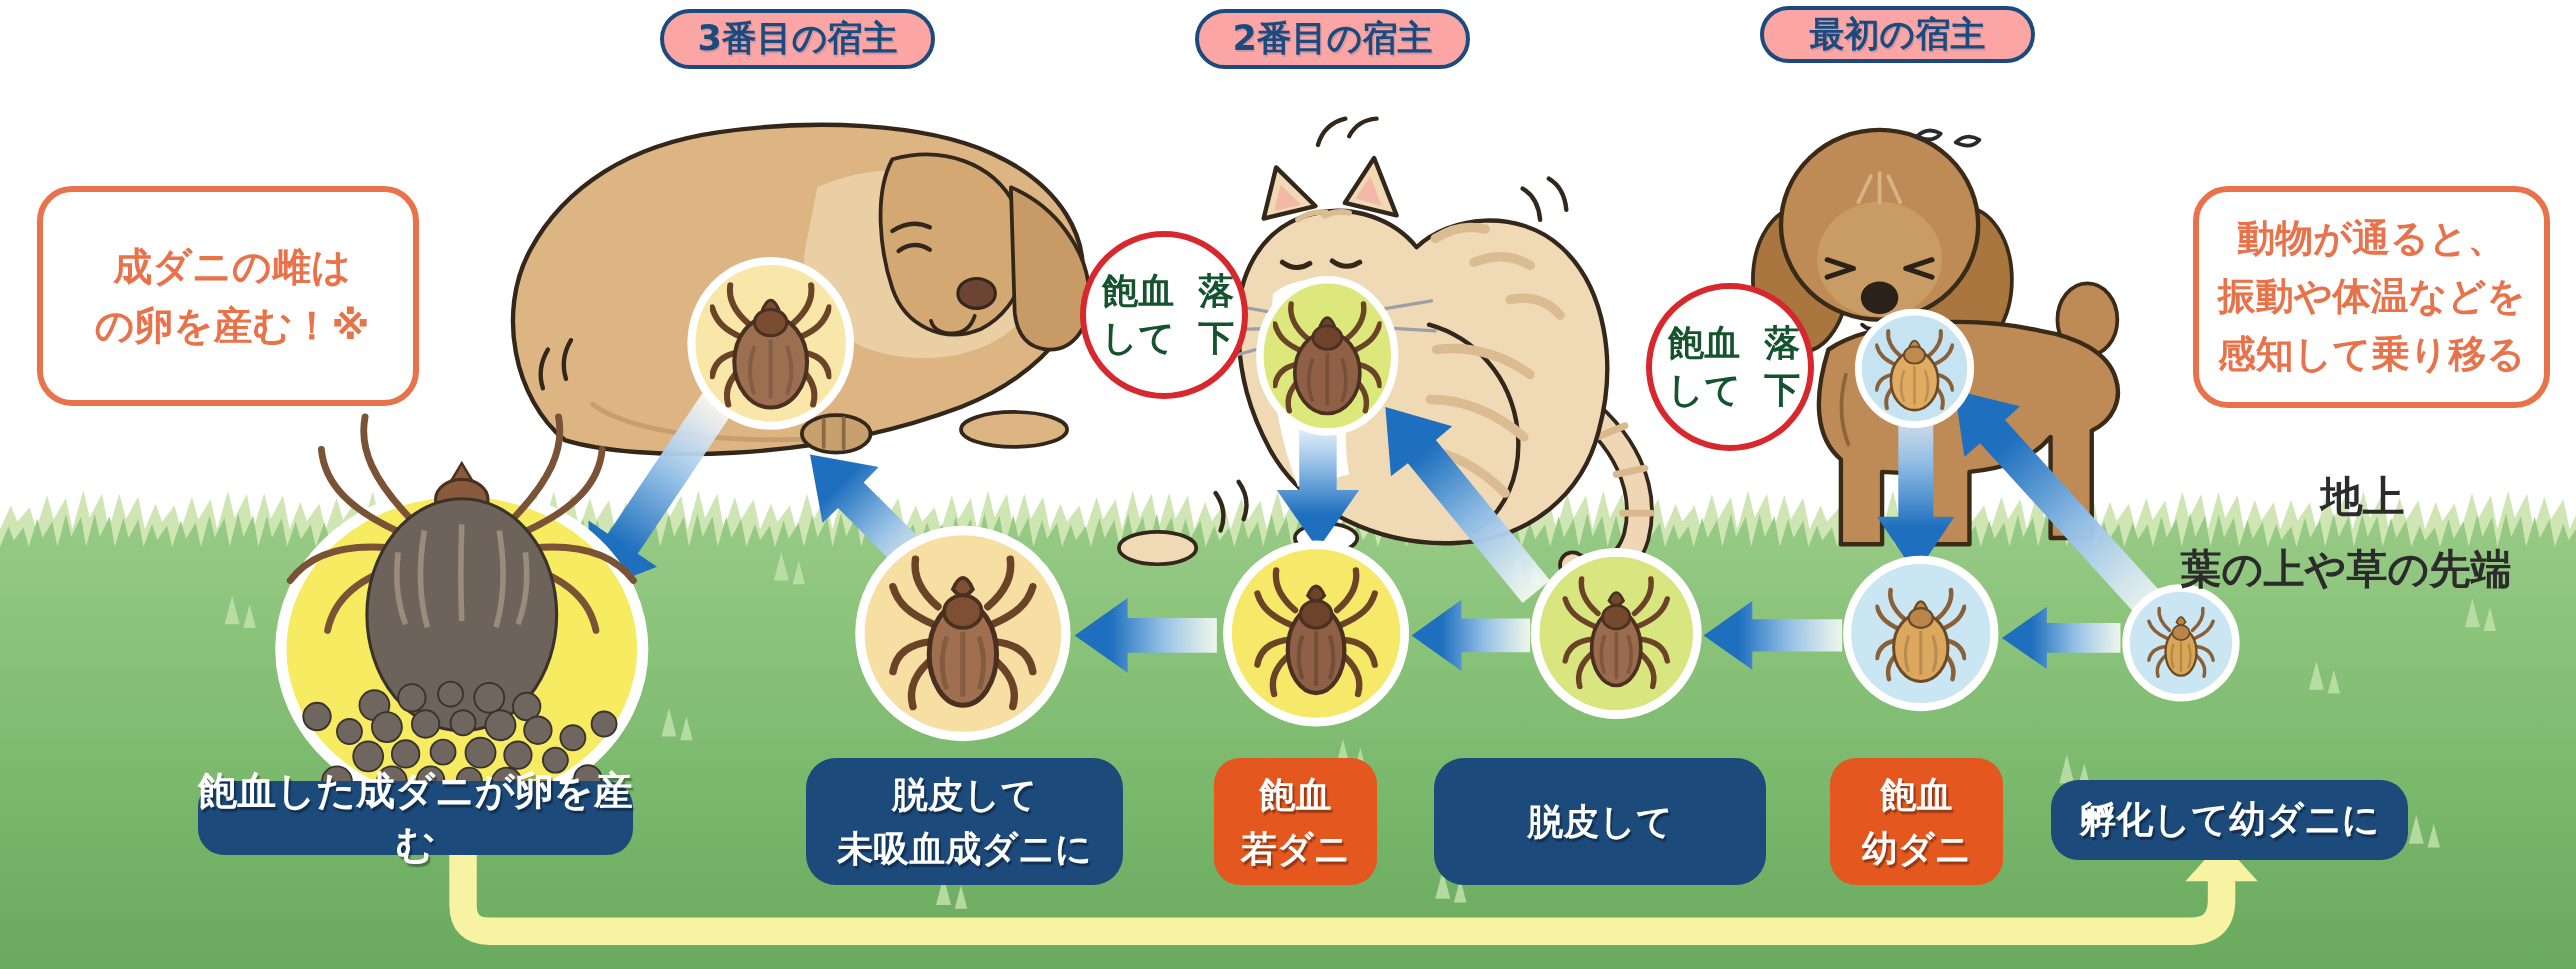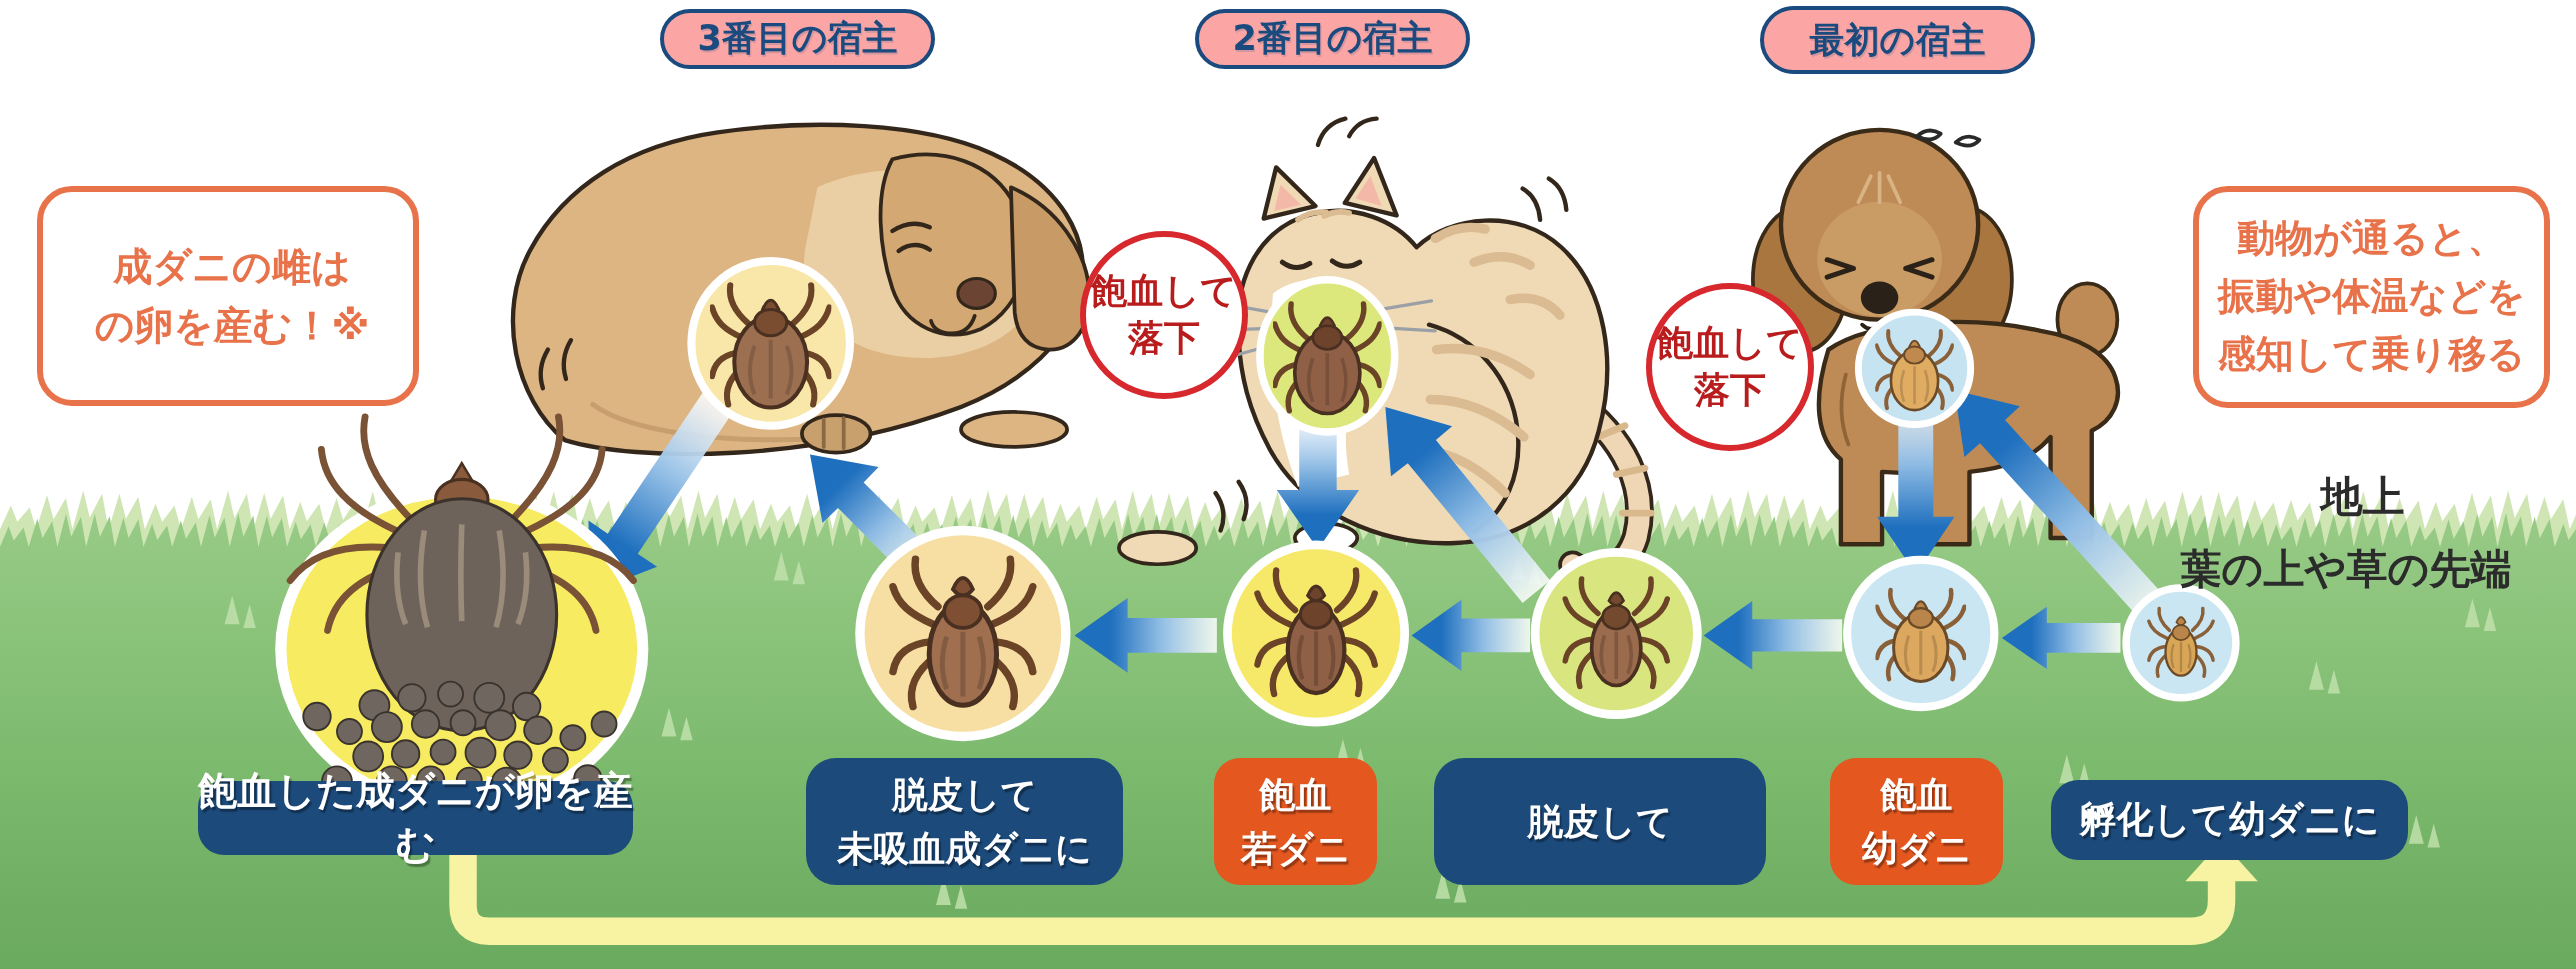--- a/index.html
+++ b/index.html
@@ -9,23 +9,23 @@
   .abs{position:absolute;box-sizing:border-box;}
   
   .pill{background:#fca5a5;border:4.4px solid #1b4b7e;border-radius:37px;color:#1b4b7e;
         font-weight:bold;font-size:35px;display:flex;align-items:center;justify-content:center;
         text-shadow:1.2px 1.9px 0 rgba(27,75,126,0.18);}
   
   .callout{background:#fff;border:6.9px solid #e8724a;border-radius:35px;color:#e8724a;
            font-weight:bold;font-size:39px;line-height:1.52;text-align:center;
            display:flex;flex-direction:column;align-items:center;justify-content:center;}
   
-  .badge{background:#fff;border:6.2px solid #d7282d;border-radius:50%;color:#b91c1c;
+  .badge{background:#fff;border:6.2px solid #d7282d;border-radius:50%;color:#14532d;
          font-weight:bold;font-size:36px;line-height:1.3;text-align:center;
-         display:flex;flex-direction:column;align-items:center;justify-content:center;}
+         display:flex;flex-direction:row;align-items:center;justify-content:center;}
   
   .stage{color:#fff;font-weight:bold;text-align:center;display:flex;flex-direction:column;
          align-items:center;justify-content:center;text-shadow:1.9px 2.5px 1.2px rgba(0,0,0,0.35);}
   .stage.navy{background:#1b4a7b;}
   .stage.orange{background:#e4571f;}
   
   .ground-label{color:#2b2b2b;font-weight:bold;text-align:center;}
 </style>
 </head>
 <body>
@@ -352,21 +352,21 @@
       </g>
     </g>
   </svg>
 
   <div class="abs pill" style="left:660px;top:8.7px;width:275px;height:60px;">
     <span>3番目の宿主</span>
   </div>
   <div class="abs pill" style="left:1195px;top:8.7px;width:275px;height:60px;">
     <span>2番目の宿主</span>
   </div>
-  <div class="abs pill" style="left:1760px;top:6.2px;width:275px;height:68px;">
+  <div class="abs pill" style="left:1760px;top:6.2px;width:275px;height:57px;">
     <span>最初の宿主</span>
   </div>
 
   <div class="abs callout" style="left:37px;top:186px;width:382px;height:220px;padding-left:8px;">
     <span>成ダニの雌は</span>
     <span>の卵を産む！※</span>
   </div>
   <div class="abs callout" style="left:2193px;top:186px;width:357px;height:222px;font-size:38px;">
     <span>動物が通ると、</span>
     <span>振動や体温などを</span>

